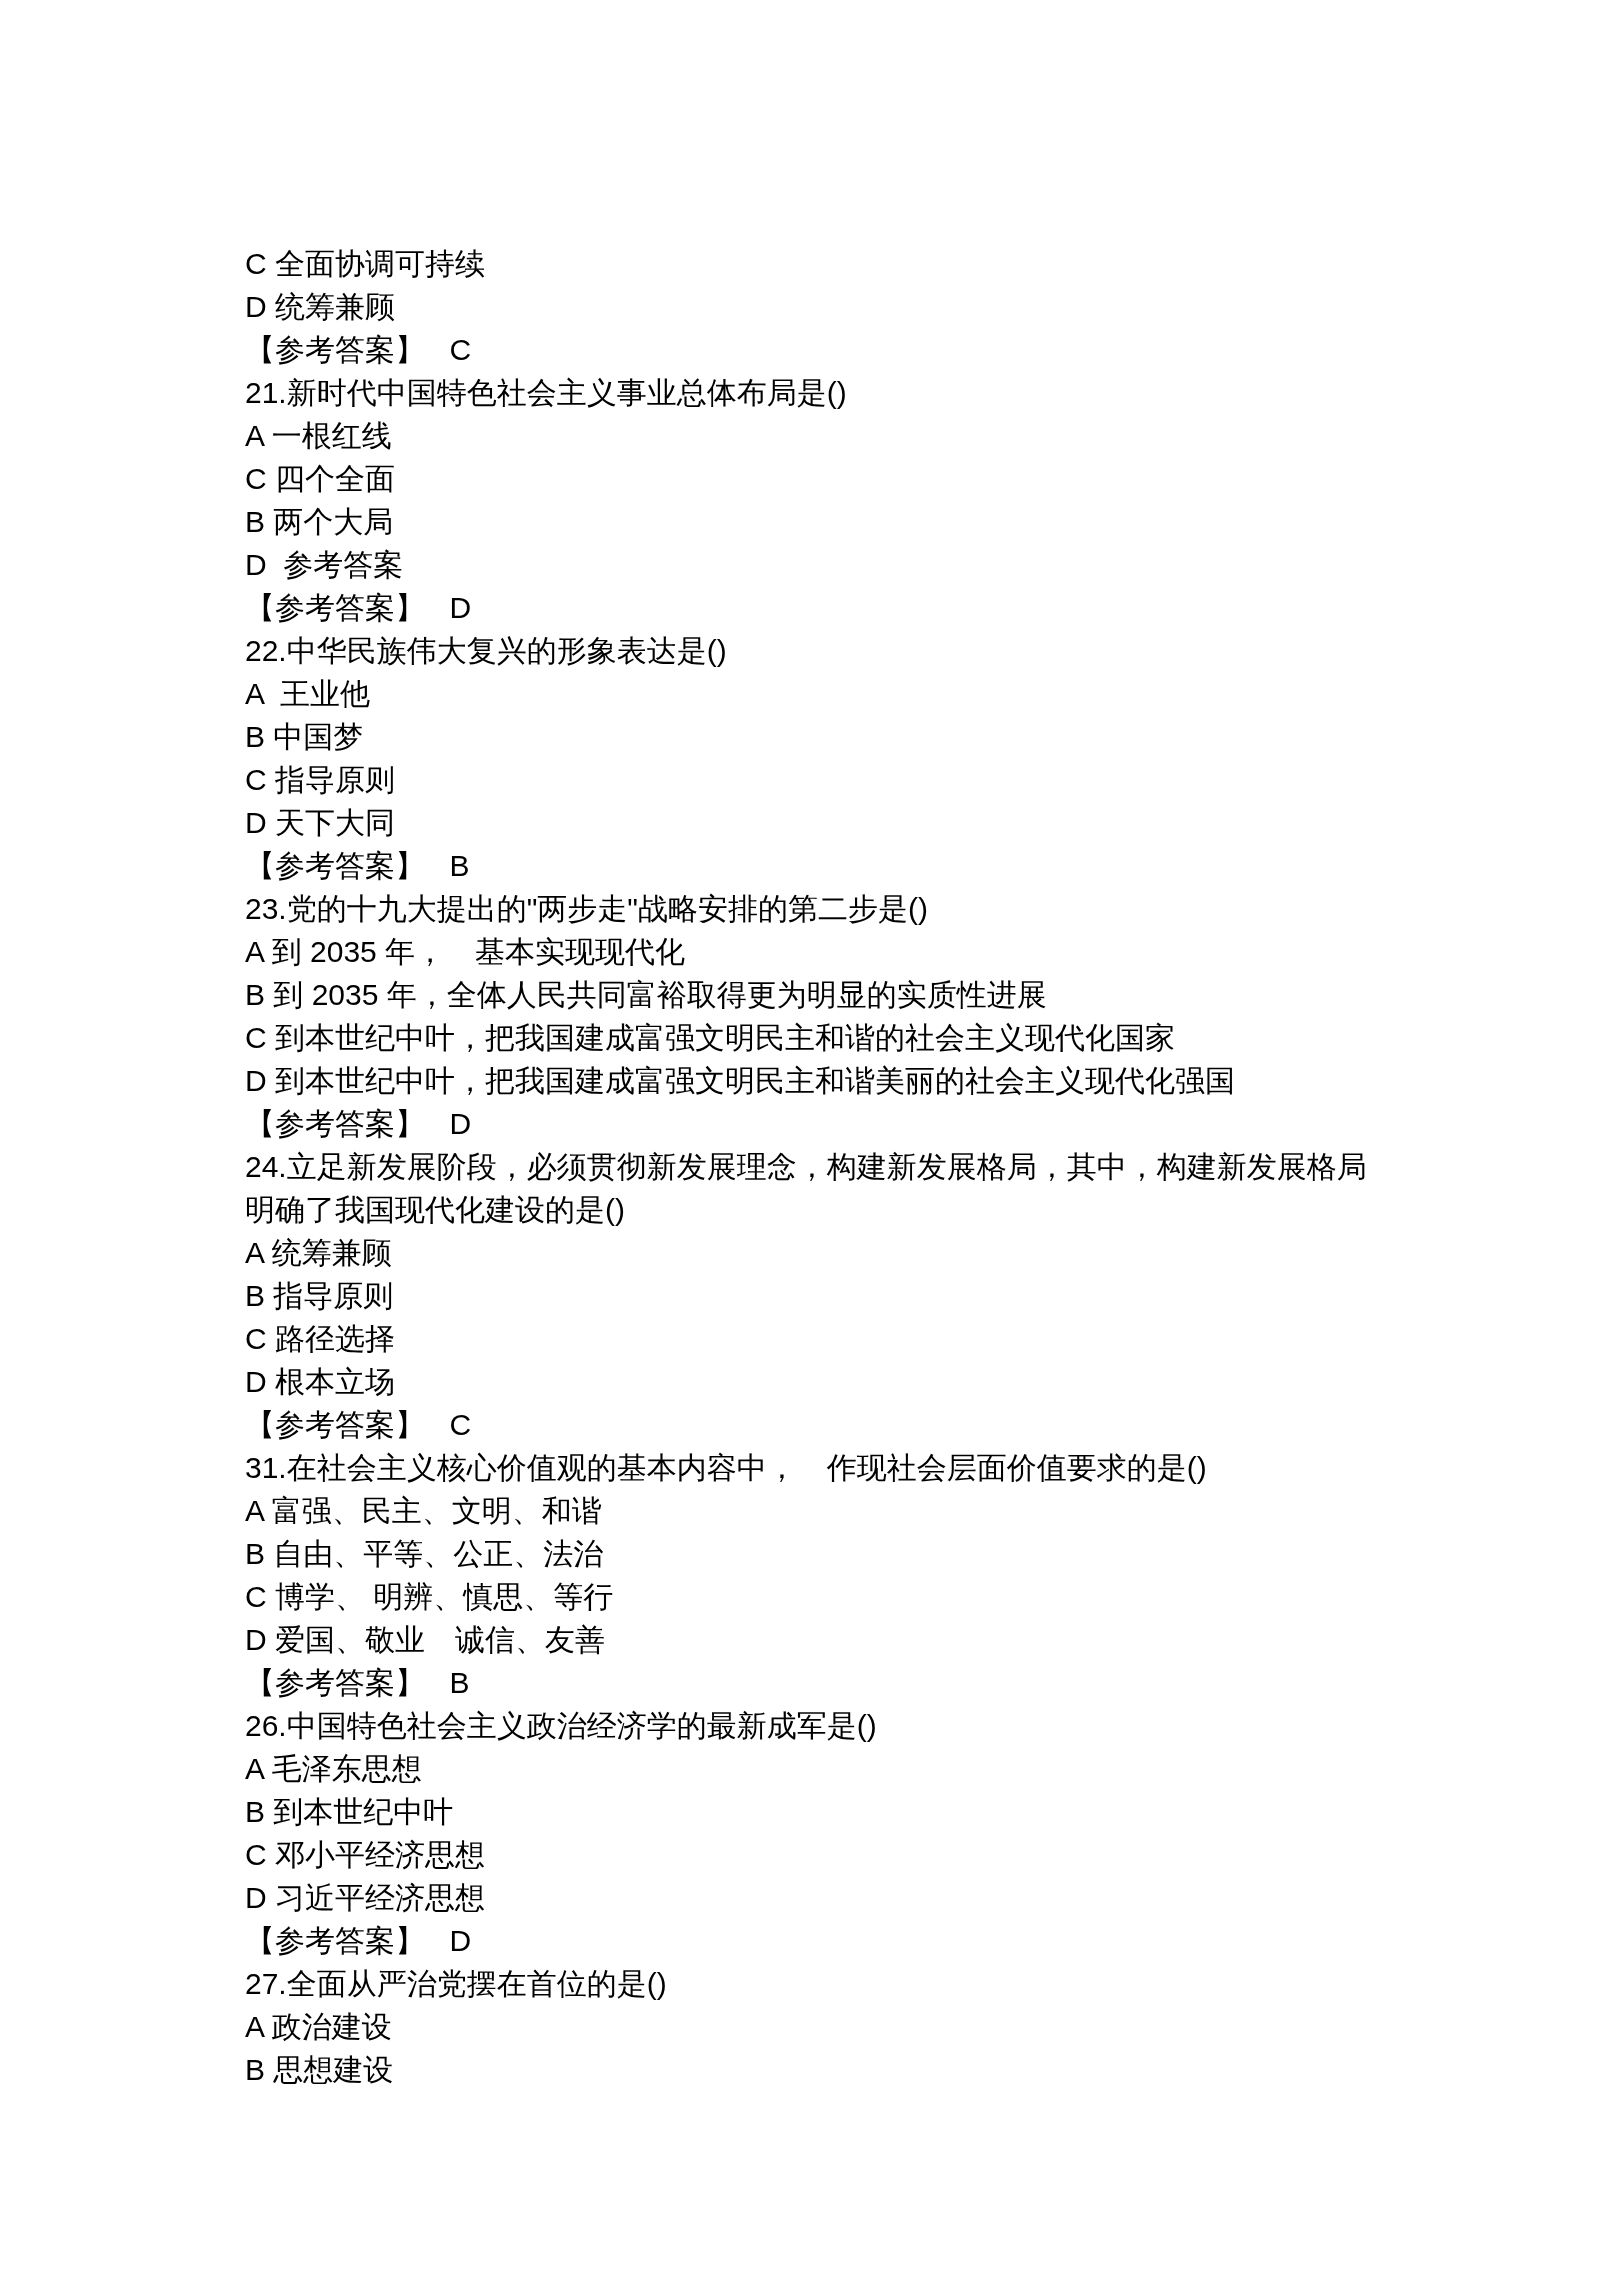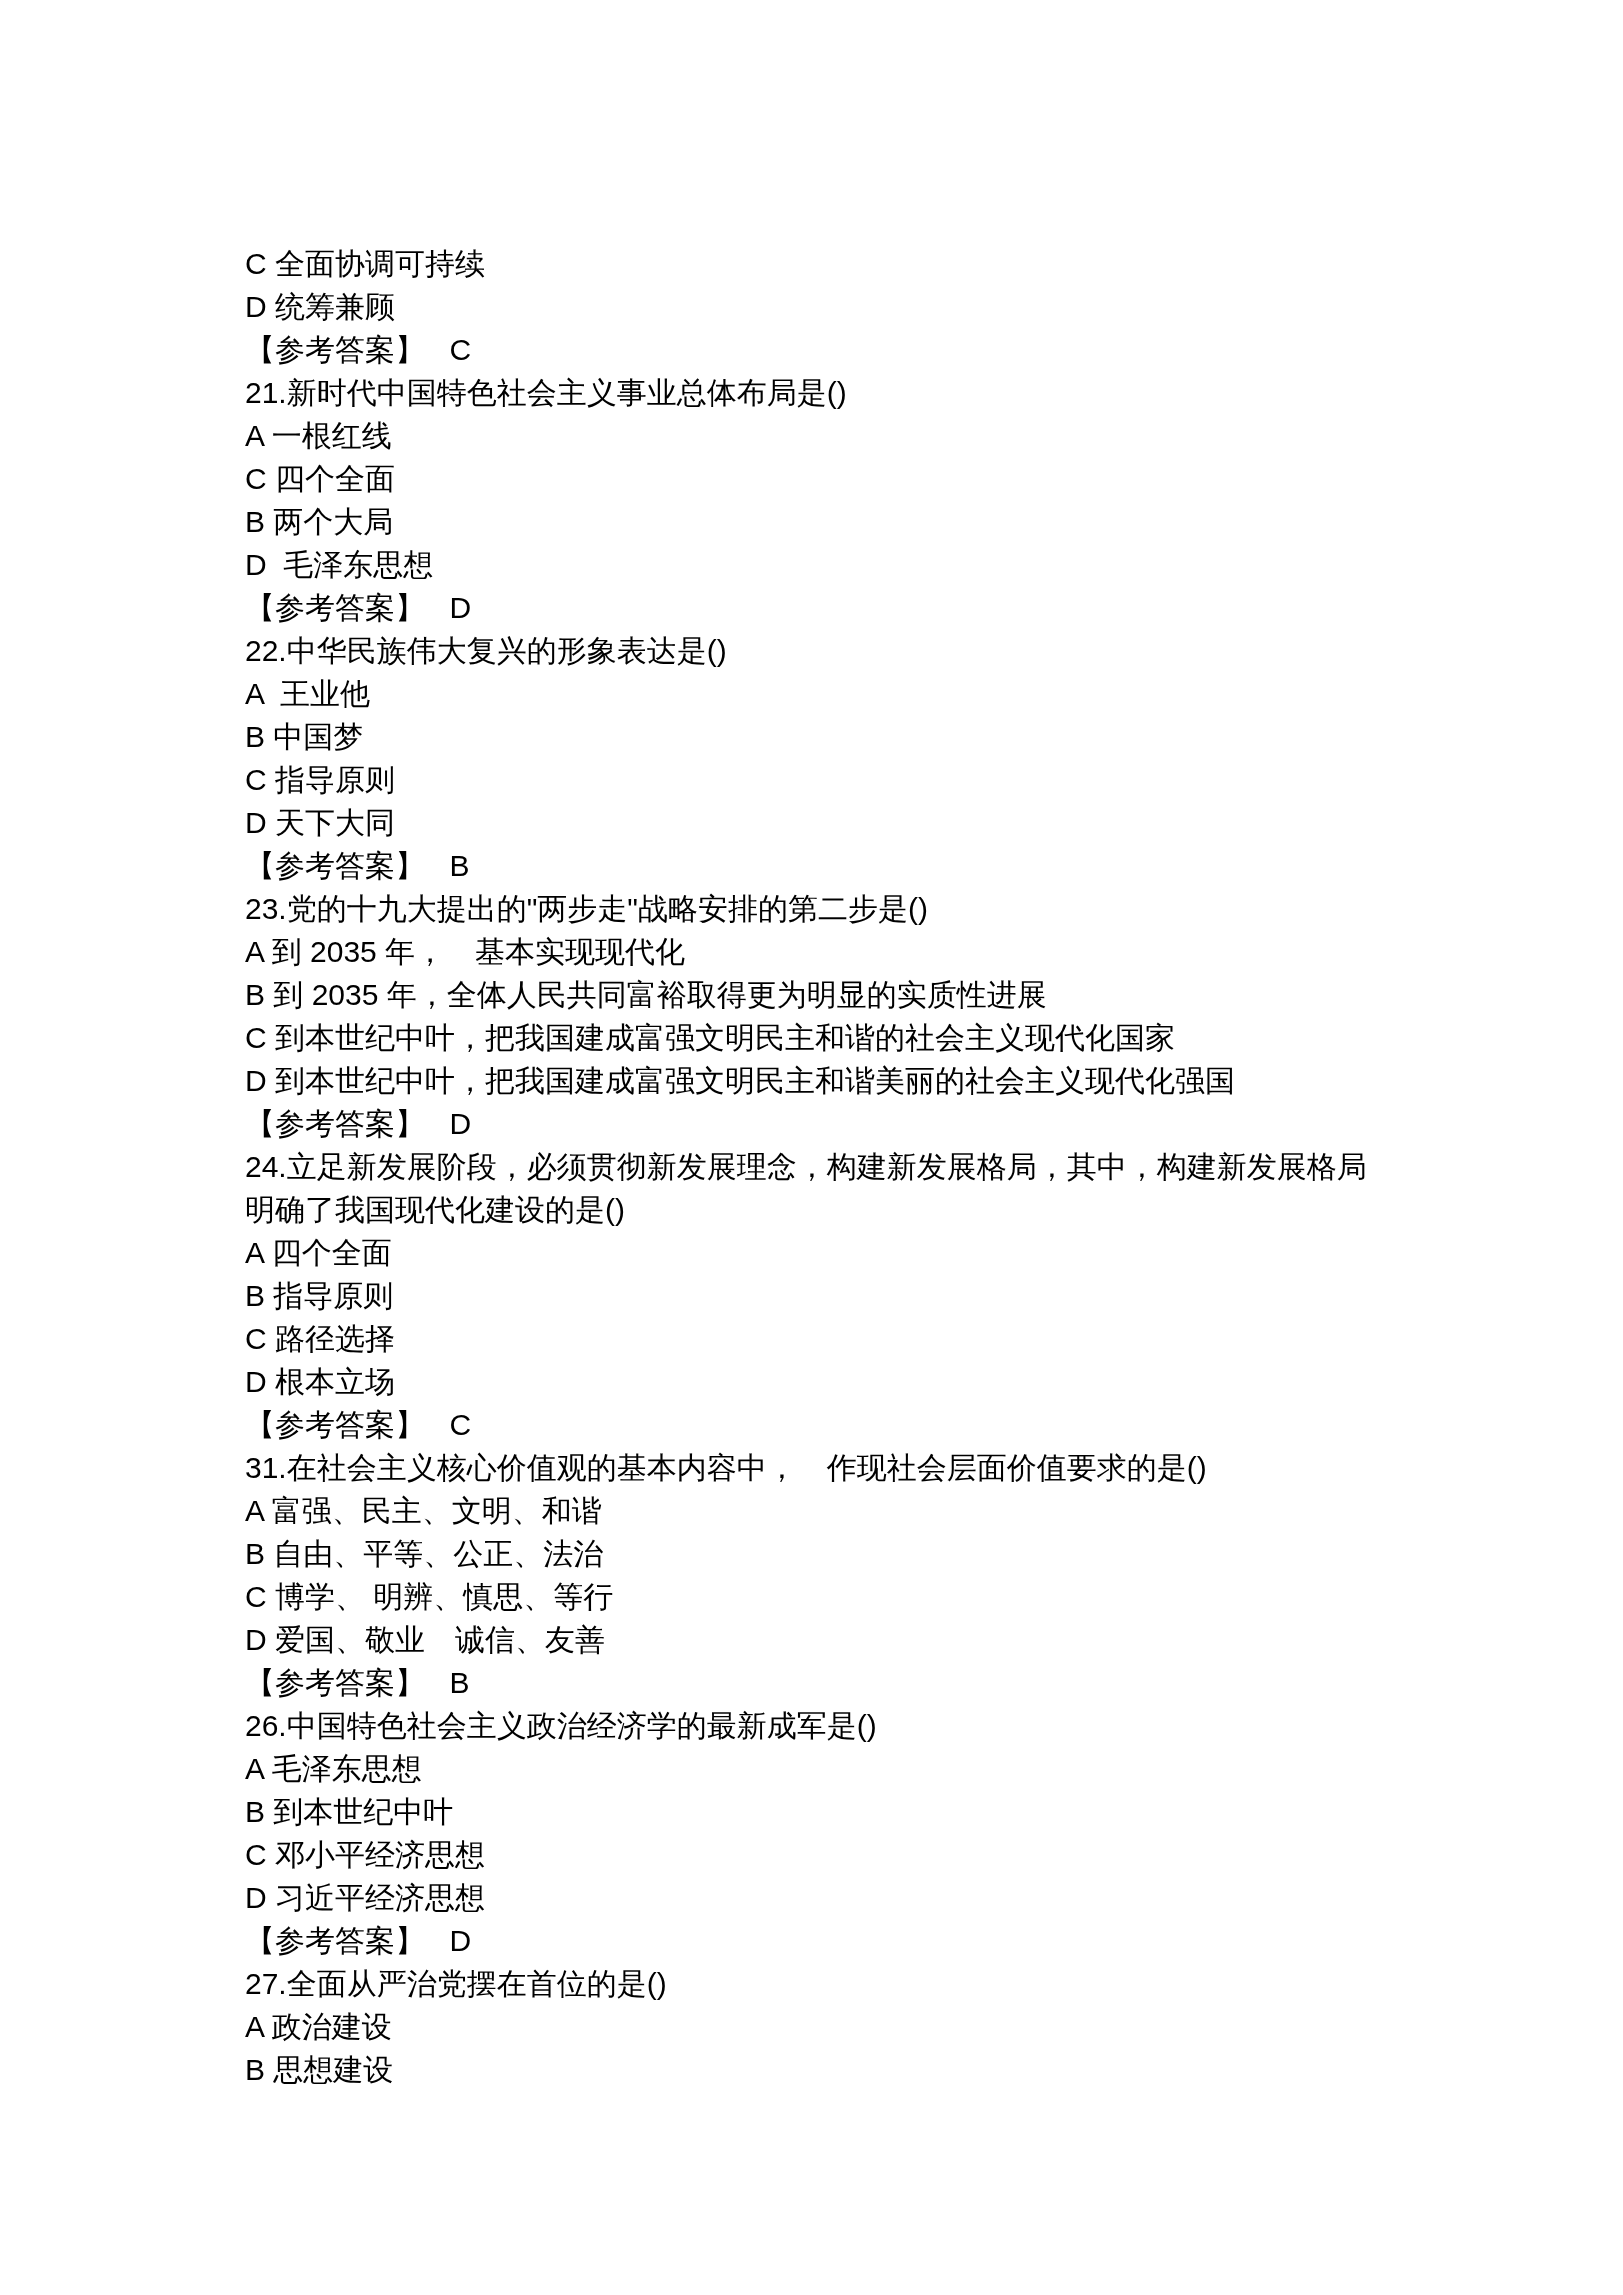--- a/index.html
+++ b/index.html
@@ -35,40 +35,40 @@
   <div class="content">
 
     <div class="line">C 全面协调可持续</div>
     <div class="line">D 统筹兼顾</div>
     <div class="line"><span>【参考答案】</span><span class="answer-value">C</span></div>
 
     <div class="line">21.新时代中国特色社会主义事业总体布局是()</div>
     <div class="line">A 一根红线</div>
     <div class="line">C 四个全面</div>
     <div class="line">B 两个大局</div>
-    <div class="line">D  毛泽东思想</div>
+    <div class="line">D  参考答案</div>
     <div class="line"><span>【参考答案】</span><span class="answer-value">D</span></div>
 
     <div class="line">22.中华民族伟大复兴的形象表达是()</div>
     <div class="line">A  王业他</div>
     <div class="line">B 中国梦</div>
     <div class="line">C 指导原则</div>
     <div class="line">D 天下大同</div>
     <div class="line"><span>【参考答案】</span><span class="answer-value">B</span></div>
 
     <div class="line">23.党的十九大提出的"两步走"战略安排的第二步是()</div>
     <div class="line">A 到 2035 年，　基本实现现代化</div>
     <div class="line">B 到 2035 年，全体人民共同富裕取得更为明显的实质性进展</div>
     <div class="line">C 到本世纪中叶，把我国建成富强文明民主和谐的社会主义现代化国家</div>
     <div class="line">D 到本世纪中叶，把我国建成富强文明民主和谐美丽的社会主义现代化强国</div>
     <div class="line"><span>【参考答案】</span><span class="answer-value">D</span></div>
 
     <div class="line">24.立足新发展阶段，必须贯彻新发展理念，构建新发展格局，其中，构建新发展格局</div>
     <div class="line">明确了我国现代化建设的是()</div>
-    <div class="line">A 四个全面</div>
+    <div class="line">A 统筹兼顾</div>
     <div class="line">B 指导原则</div>
     <div class="line">C 路径选择</div>
     <div class="line">D 根本立场</div>
     <div class="line"><span>【参考答案】</span><span class="answer-value">C</span></div>
 
     <div class="line">31.在社会主义核心价值观的基本内容中，　作现社会层面价值要求的是()</div>
     <div class="line">A 富强、民主、文明、和谐</div>
     <div class="line">B 自由、平等、公正、法治</div>
     <div class="line">C 博学、 明辨、慎思、等行</div>
     <div class="line">D 爱国、敬业　诚信、友善</div>

